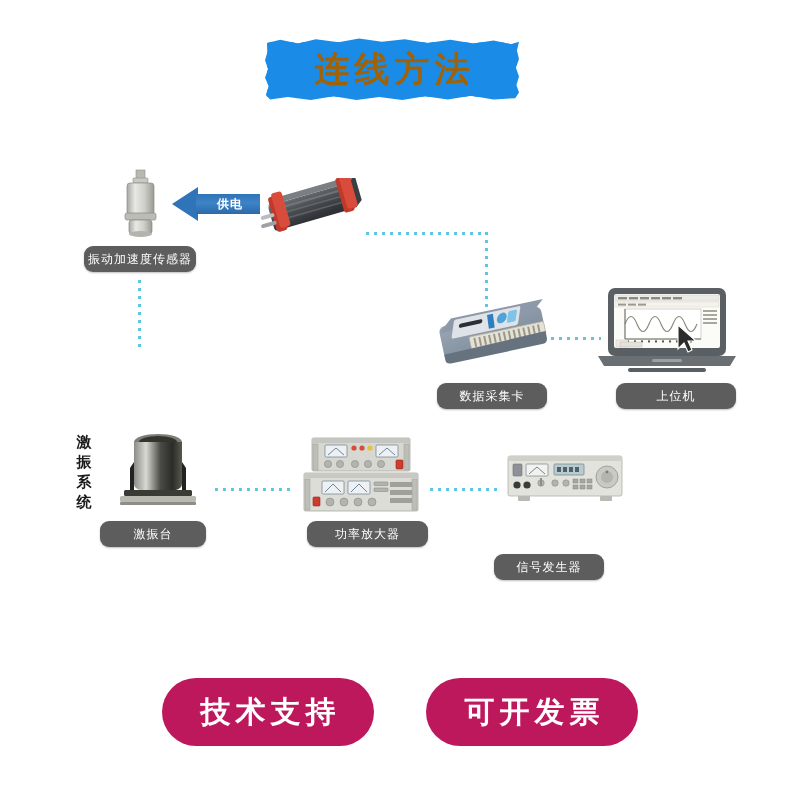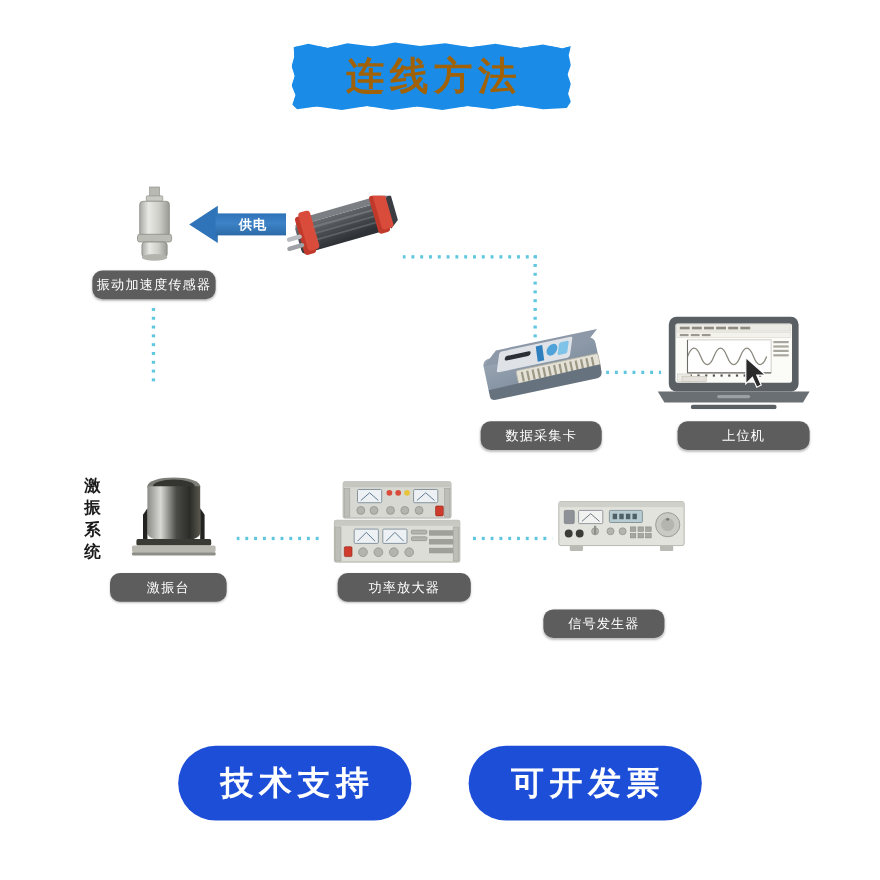--- a/index.html
+++ b/index.html
@@ -151,21 +151,21 @@
     width: 800px;
     height: 76px;
     display: flex;
     justify-content: center;
     gap: 52px;
   }
   .badge {
     width: 212px;
     height: 68px;
     border-radius: 34px;
-    background: #1d4ed8;
+    background: #be185d;
     color: #ffffff;
     font-size: 30px;
     font-weight: bold;
     letter-spacing: 5px;
     text-indent: 5px;
     display: flex;
     align-items: center;
     justify-content: center;
   }
 

